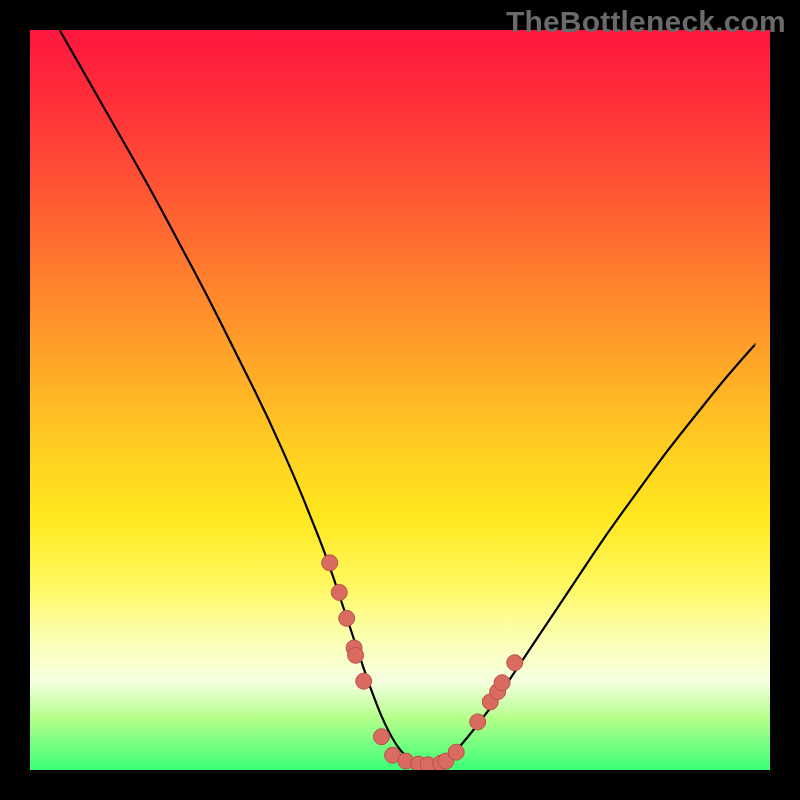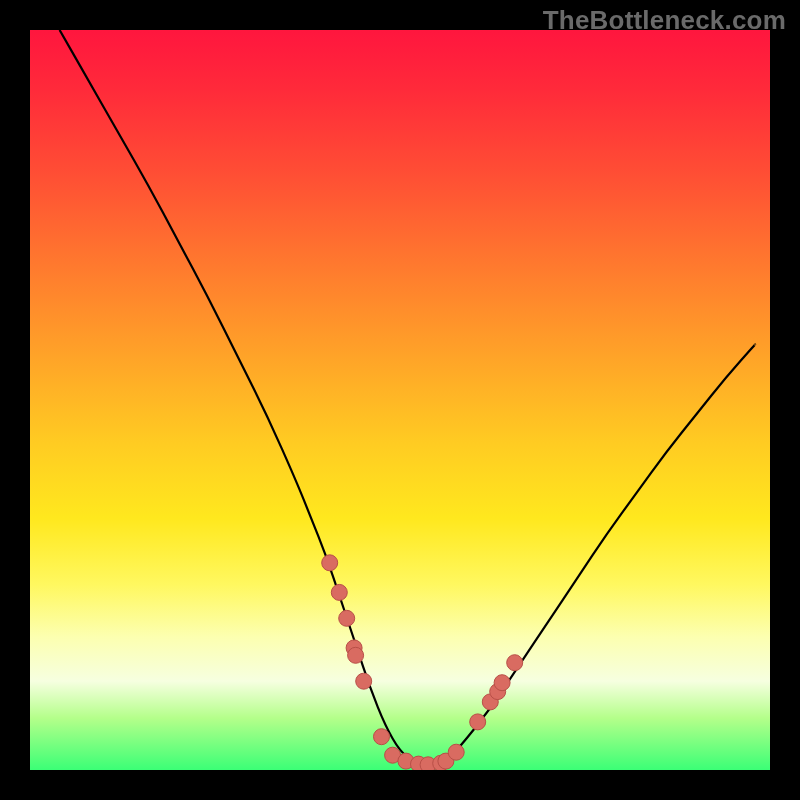--- a/index.html
+++ b/index.html
@@ -36,21 +36,21 @@
       #fcffb0 82%,
       #f6ffe0 88%,
       #b4ff8a 93%,
       #3bff76 100%);
   }
   .watermark {
     position: absolute;
     top: 5px;
     right: 14px;
     color: #6a6a6a;
-    font-size: 26px;
+    font-size: 30px;
     font-weight: 600;
     letter-spacing: 0.2px;
   }
   svg.curve {
     position: absolute;
     left: 30px;
     top: 30px;
     width: 740px;
     height: 740px;
     pointer-events: none;

